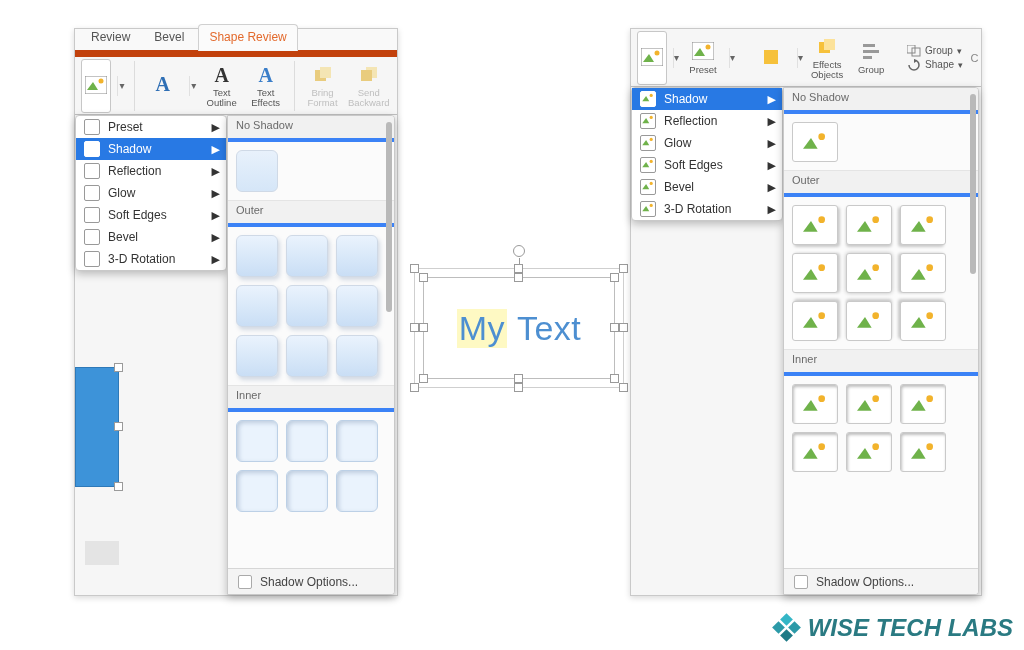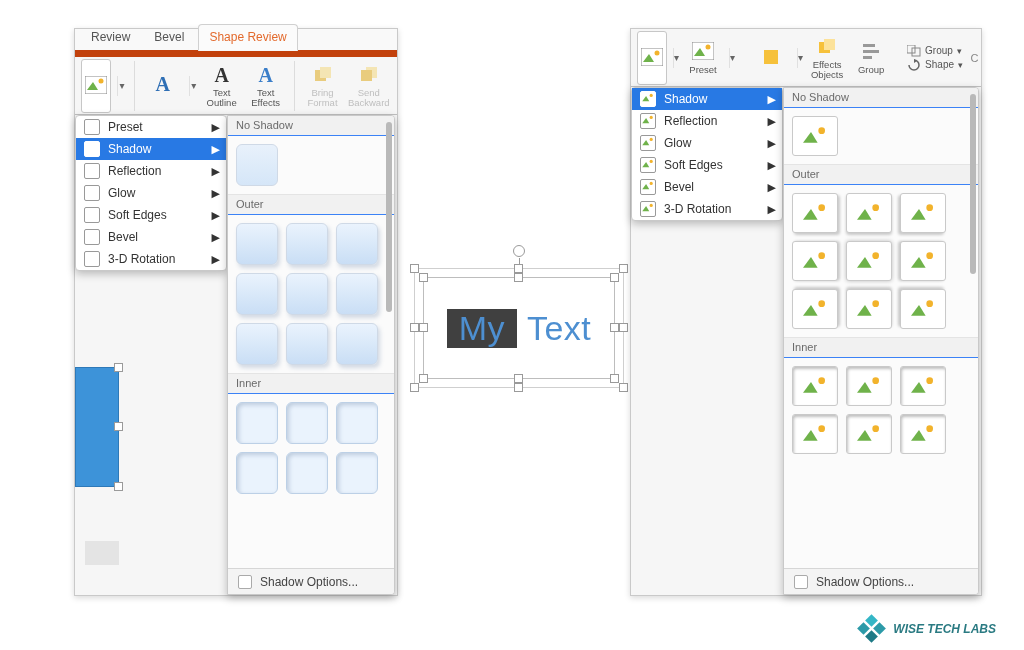--- a/index.html
+++ b/index.html
@@ -24,45 +24,45 @@
 .mc-icon{width:16px;height:16px;margin-right:8px;border:1px solid #999;background:#fff;border-radius:2px;flex-shrink:0;overflow:hidden}
 .mc-item.selected .mc-icon{border-color:#fff}
 .mc-arrow{position:absolute;right:6px;font-size:11px}
 .gallery{position:absolute;left:152px;width:168px;background:#fbfbfb;border:1px solid #c9c9c9;border-left:1px solid #c9c9c9;border-radius:0 4px 4px 0;box-shadow:0 3px 8px rgba(0,0,0,.25);overflow:hidden}
 .panel-left .gallery{top:86px;height:480px}
 .panel-right .gallery{top:58px;width:196px;height:508px}
 .g-scroll{position:absolute;right:2px;top:6px;bottom:30px;width:6px;background:transparent}
 .g-thumb{width:6px;background:#b9b9b9;border-radius:3px}
 .panel-left .g-thumb{height:190px}
 .panel-right .g-thumb{height:180px}
-.g-head{height:20px;padding:3px 8px 0;font-size:11px;color:#6a6a6a;background:#f1f1f1;border-bottom:1px solid #3b82f6}
+.g-head{height:26px;padding:3px 8px 0;font-size:11px;color:#6a6a6a;background:#f1f1f1;border-bottom:4px solid #3b82f6}
 .g-section{border-bottom:1px solid #e4e4e4}
 .g-grid{display:flex;flex-wrap:wrap;gap:8px;padding:8px}
 .swatch{width:42px;height:42px;border-radius:6px;border:1px solid #cfd9e6}
 .swatch.nosh{background:linear-gradient(to bottom,#e8f1fb,#d5e6f8)}
 .swatch.outer{background:linear-gradient(to bottom,#eaf3fd,#c9def5);box-shadow:2px 3px 4px rgba(90,120,160,.25)}
 .swatch.inner{background:#eaf3fd;border:1px solid #bcd0e6;box-shadow:inset 2px 2px 4px rgba(60,90,130,.25)}
 .pic-sw{width:46px;height:40px;background:#fff;border:1px solid #c9c9c9;border-radius:3px;display:flex;align-items:center;justify-content:center}
 .pic-sw.inner-shadow{box-shadow:inset 1px 2px 3px rgba(0,0,0,.25)}
 .pic-svg{width:30px;height:24px}
 .optbar{position:absolute;left:0;right:0;bottom:0;height:26px;background:#f4f4f4;border-top:1px solid #d6d6d6;display:flex;align-items:center;padding-left:10px;font-size:12px;color:#444}
 .cb{width:14px;height:14px;border:1px solid #aaa;border-radius:2px;margin-right:8px;background:#fff}
 .textbox{position:absolute;left:414px;top:268px;width:210px;height:120px;border:1px solid #cfcfcf}
 .tb-inner{position:absolute;inset:8px;border:1px solid #bdbdbd}
 .tb-text{position:absolute;inset:0;display:flex;align-items:center;justify-content:center;font-size:34px;color:#4d8fd1;font-weight:400;letter-spacing:.5px}
-.tb-sel{background:#404040;padding:0 12px}
+.tb-sel{background:#fef9c3;padding:0 2px}
 .handle{position:absolute;width:9px;height:9px;border:1px solid #9a9a9a;background:#fff}
 .h-tl{left:-5px;top:-5px}.h-tm{left:50%;top:-5px;margin-left:-5px}.h-tr{right:-5px;top:-5px}
 .h-ml{left:-5px;top:50%;margin-top:-5px}.h-mr{right:-5px;top:50%;margin-top:-5px}
 .h-bl{left:-5px;bottom:-5px}.h-bm{left:50%;bottom:-5px;margin-left:-5px}.h-br{right:-5px;bottom:-5px}
 .rot{position:absolute;left:50%;top:-24px;margin-left:-6px;width:12px;height:12px;border:1px solid #9a9a9a;border-radius:50%;background:#fff}
 .rot::after{content:"";position:absolute;left:5px;top:12px;width:1px;height:7px;background:#9a9a9a}
 .blue-shape{position:absolute;left:0;top:338px;width:44px;height:120px;background:#3d93d9;border:1px solid #2e79b8}
 .bs-h{position:absolute;width:9px;height:9px;border:1px solid #9a9a9a;background:#fff}
-.watermark{position:absolute;right:28px;bottom:8px;display:flex;align-items:center;gap:8px;color:#2a7a82;font-weight:600;font-size:12px;font-style:italic}
+.watermark{position:absolute;right:11px;bottom:8px;display:flex;align-items:center;gap:8px;color:#2a7a82;font-weight:600;font-size:24px;font-style:italic}
 .wtl-logo{width:26px;height:26px;position:relative}
 .wtl-logo span{position:absolute;width:9px;height:9px;transform:rotate(45deg)}
 .rb-glyph-A{font-family:"Times New Roman",serif;font-size:20px;font-weight:bold}
 </style>
 </head>
 <body>
 
 <div class="panel panel-left">
   <div class="tabbar">
     <div class="tab">Review</div>

